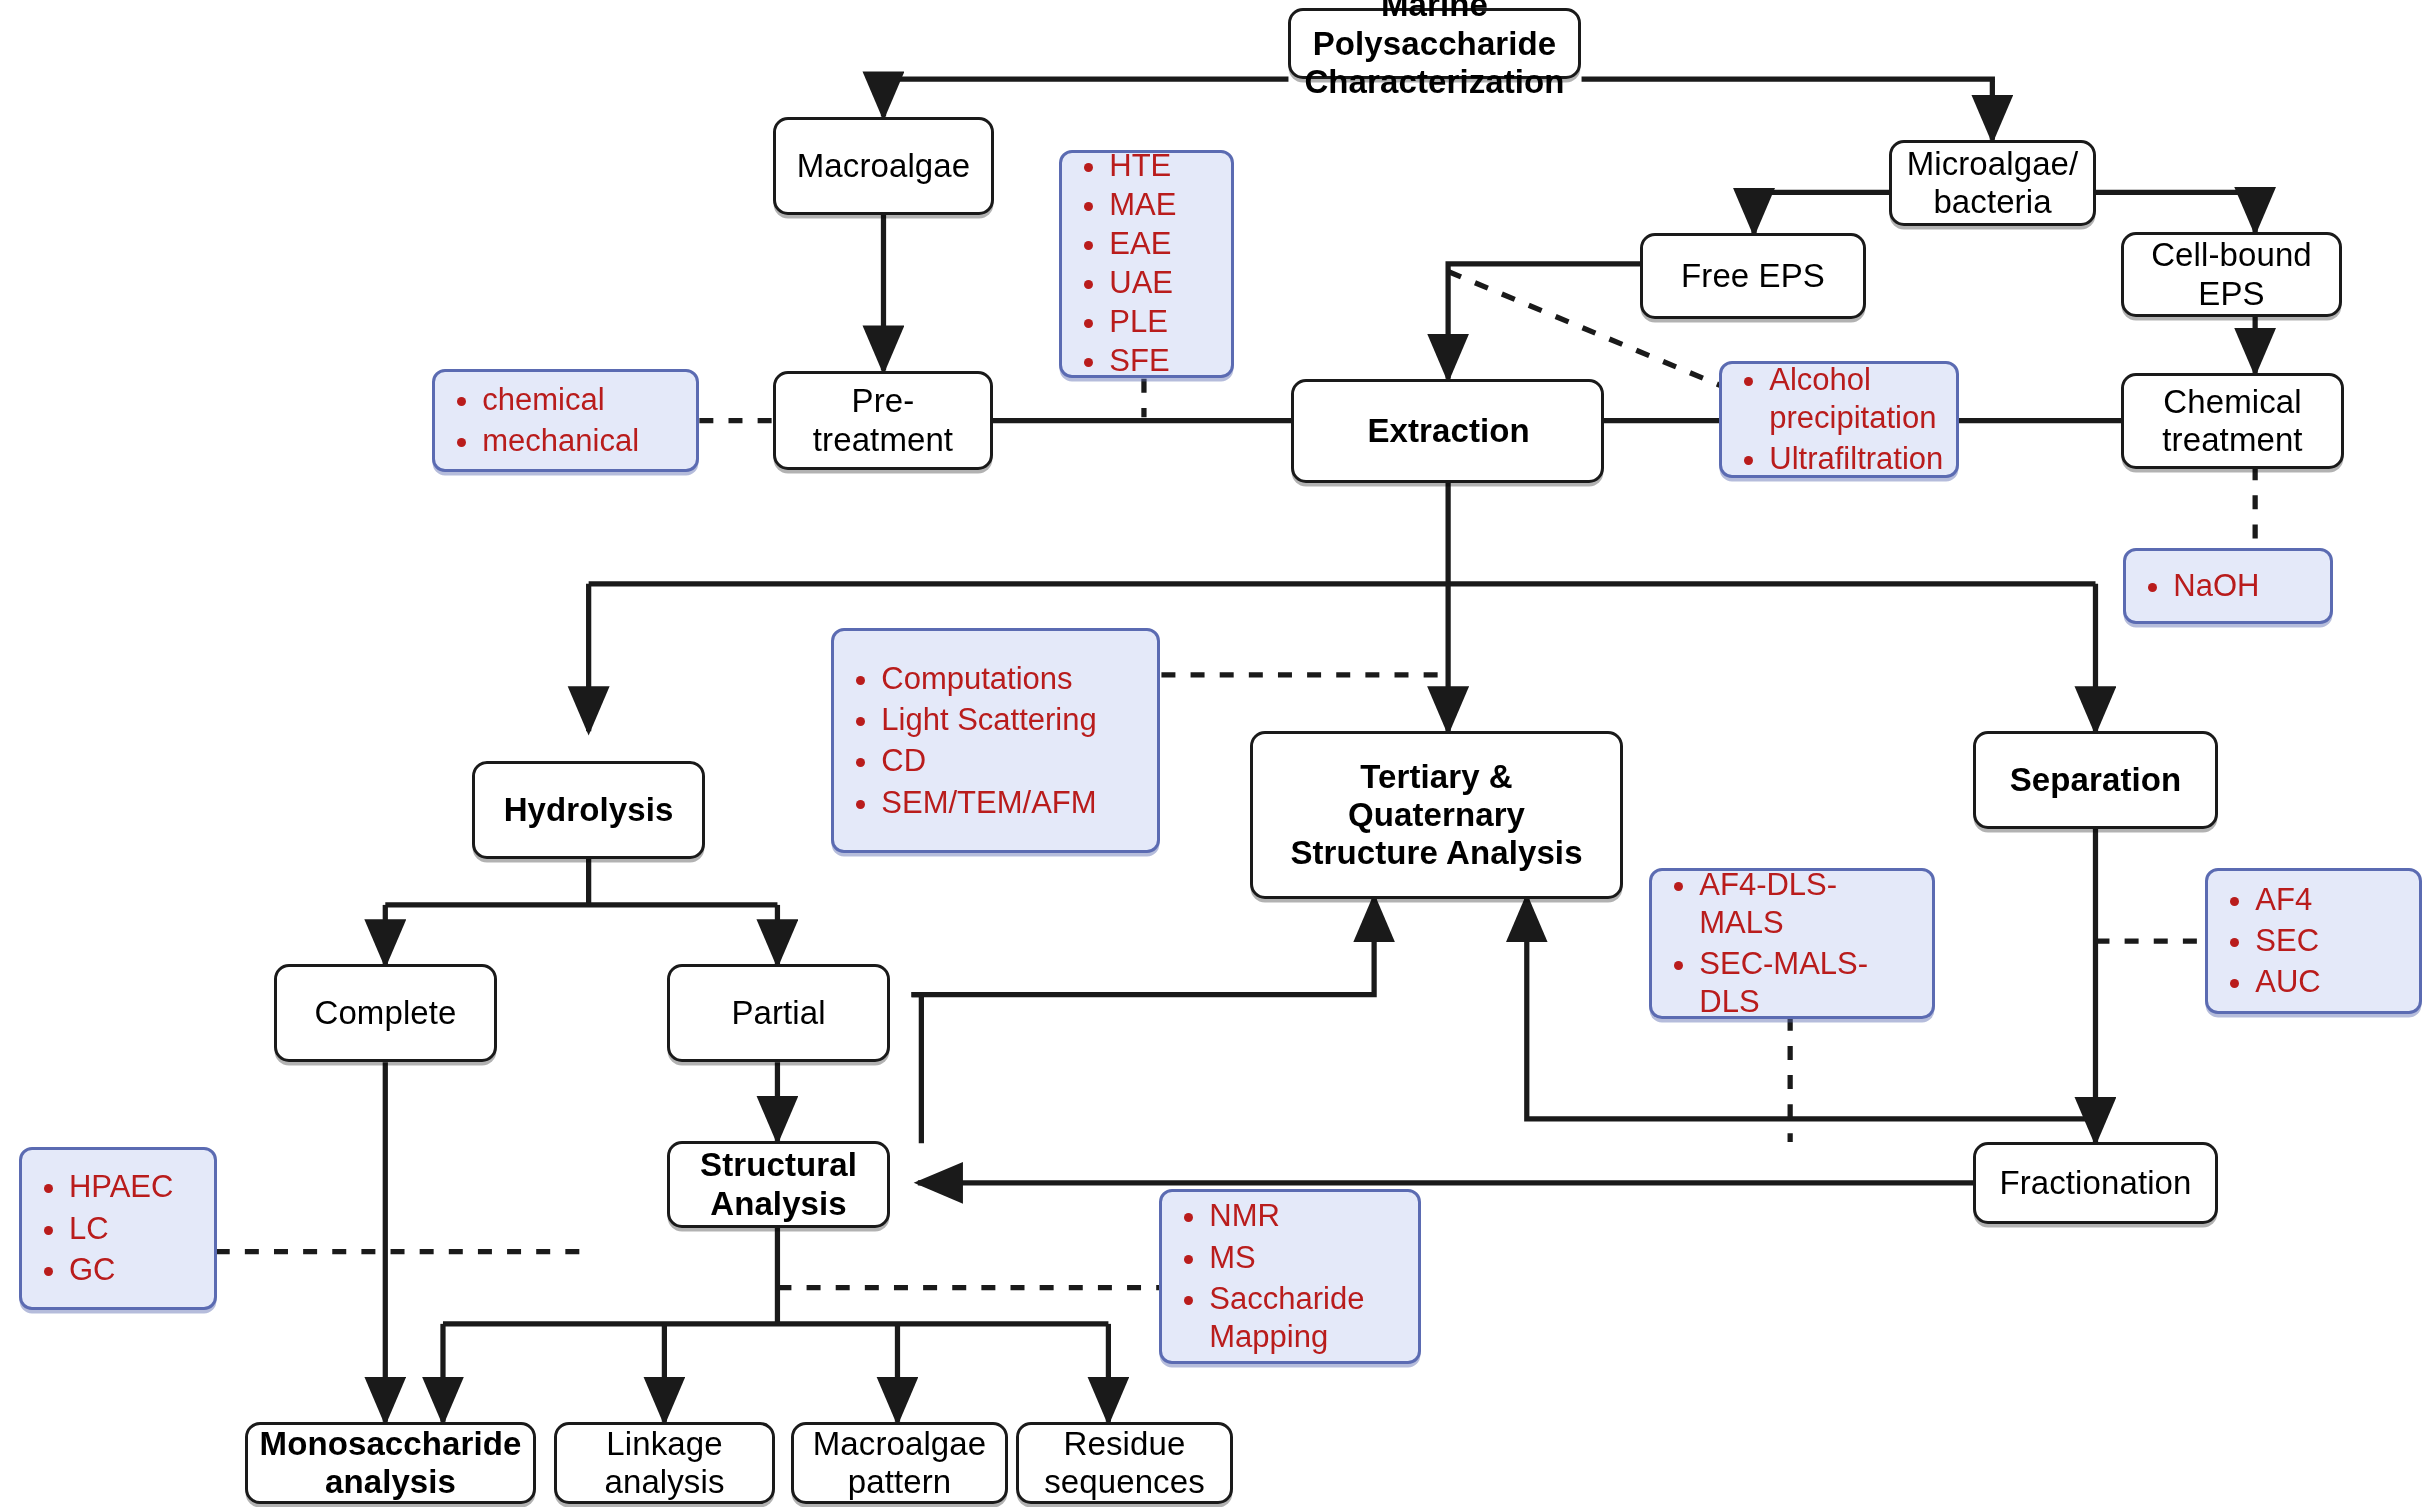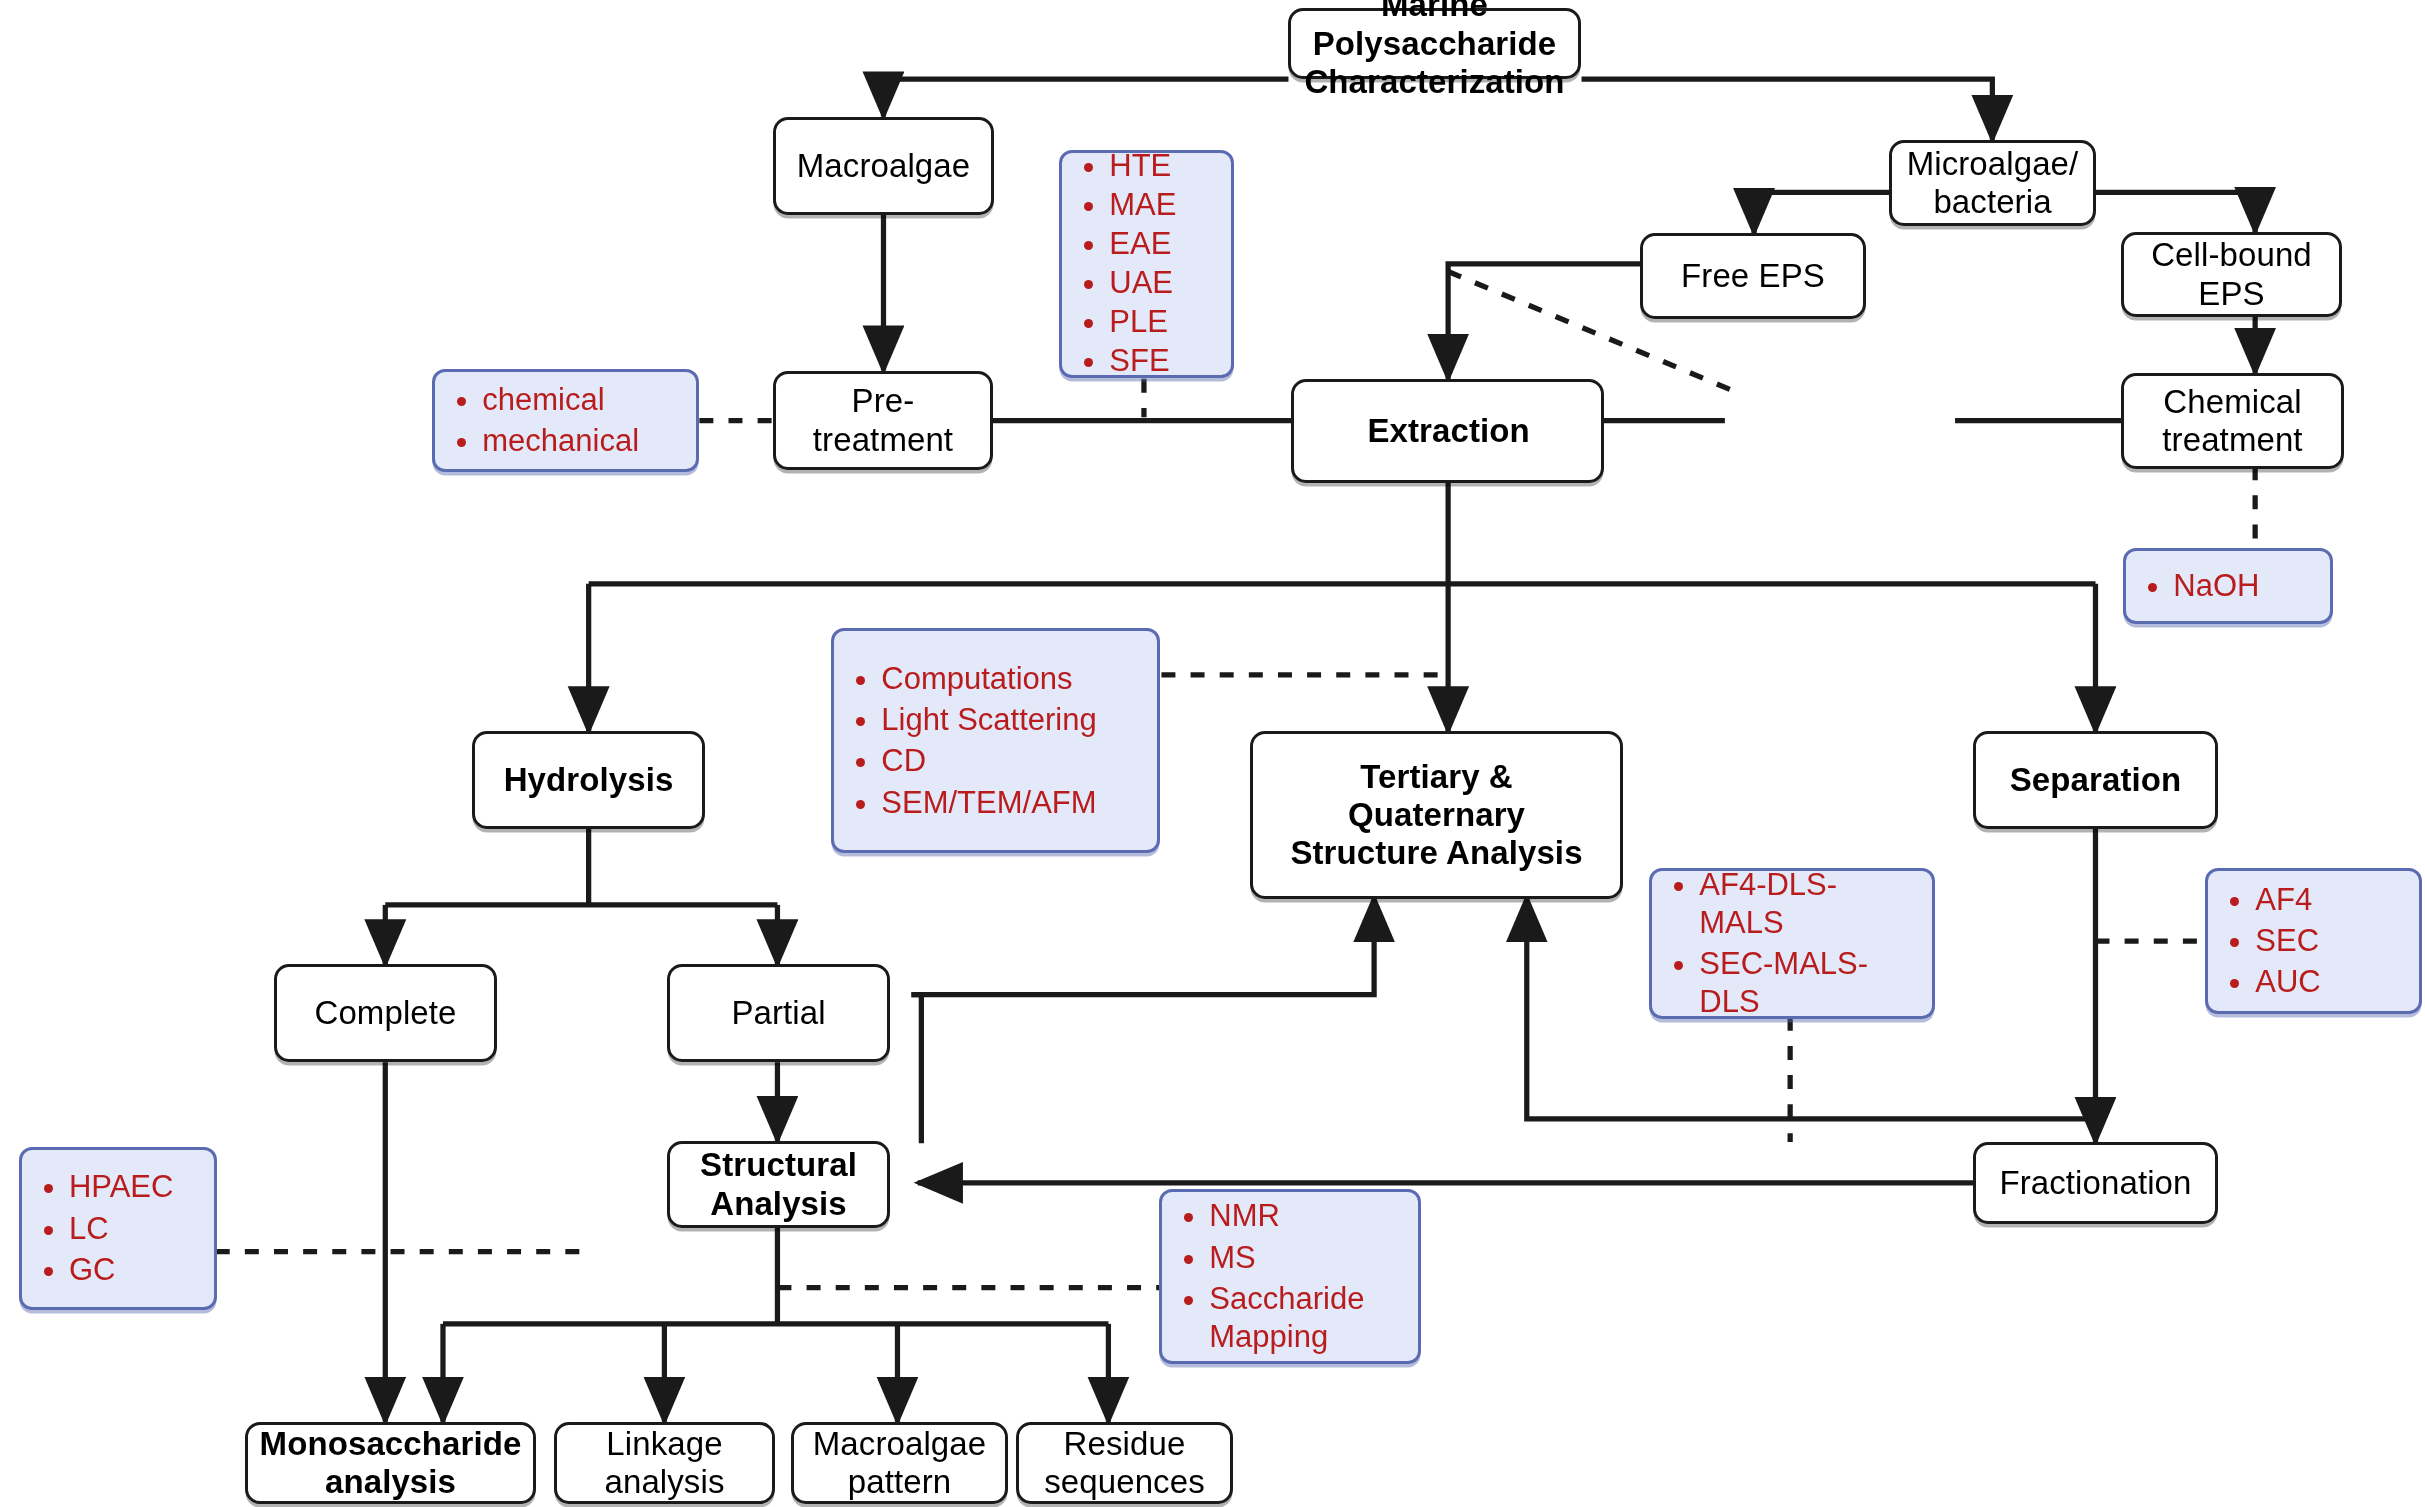--- a/index.html
+++ b/index.html
@@ -126,21 +126,21 @@
 EPS</div>
 
   <div class="node" style="left:773px;top:371px;width:220px;height:99px;white-space:pre-line;">Pre-
 treatment</div>
 
   <div class="node" style="left:2121px;top:373px;width:223px;height:96px;white-space:pre-line;">Chemical
 treatment</div>
 
   <div class="node bold" style="left:1291px;top:379px;width:313px;height:104px;padding-left:8px;">Extraction</div>
 
-  <div class="node bold" style="left:472px;top:731px;width:233px;height:98px;">Hydrolysis</div>
+  <div class="node bold" style="left:472px;top:761px;width:233px;height:98px;">Hydrolysis</div>
 
   <div class="node bold" style="left:1250px;top:731px;width:373px;height:168px;white-space:pre-line;">Tertiary &amp;
 Quaternary
 Structure Analysis</div>
 
   <div class="node bold" style="left:1973px;top:731px;width:245px;height:98px;">Separation</div>
 
   <div class="node" style="left:274px;top:964px;width:223px;height:98px;">Complete</div>
 
   <div class="node" style="left:667px;top:964px;width:223px;height:98px;">Partial</div>
@@ -173,20 +173,26 @@
     <ul>
       <li>HTE</li>
       <li>MAE</li>
       <li>EAE</li>
       <li>UAE</li>
       <li>PLE</li>
       <li>SFE</li>
     </ul>
   </div>
 
+  <div class="callout" style="left:1719px;top:361px;width:240px;height:117px;">
+    <ul>
+      <li>Alcohol precipitation</li>
+      <li>Ultrafiltration</li>
+    </ul>
+  </div>
 
   <div class="callout" style="left:2123px;top:548px;width:210px;height:76px;">
     <ul>
       <li>NaOH</li>
     </ul>
   </div>
 
   <div class="callout" style="left:831px;top:628px;width:329px;height:225px;">
     <ul>
       <li>Computations</li>

